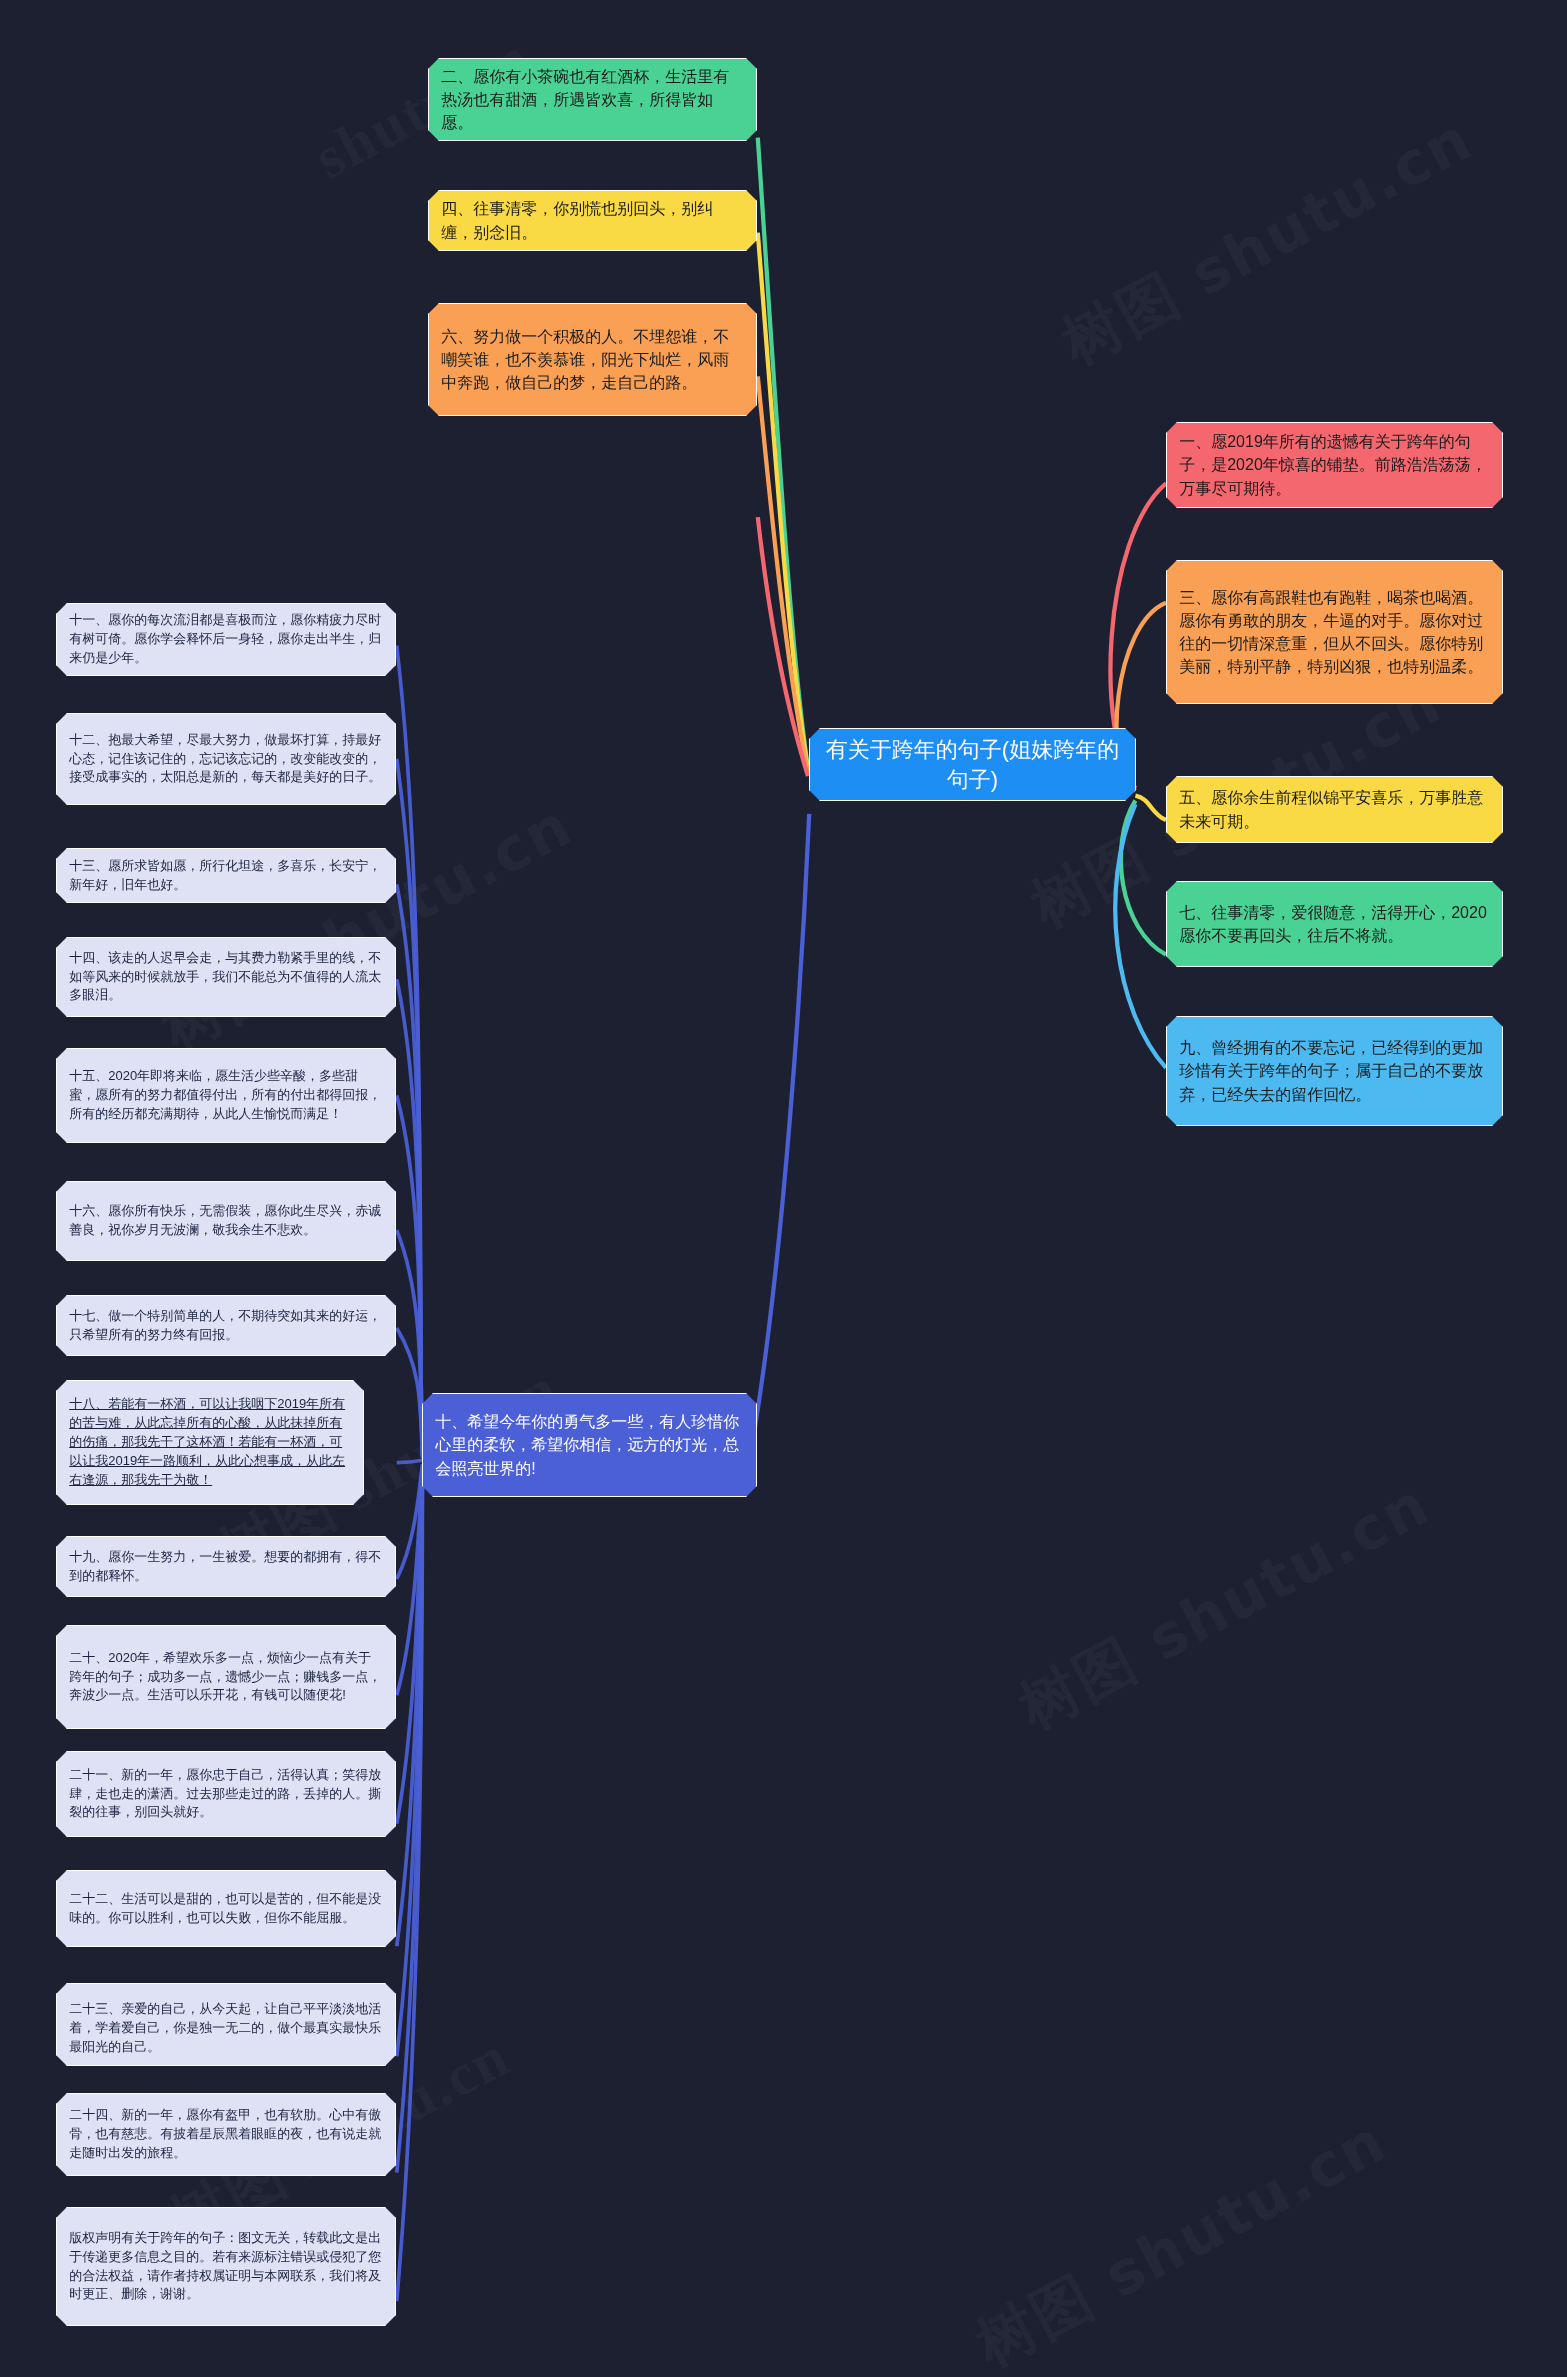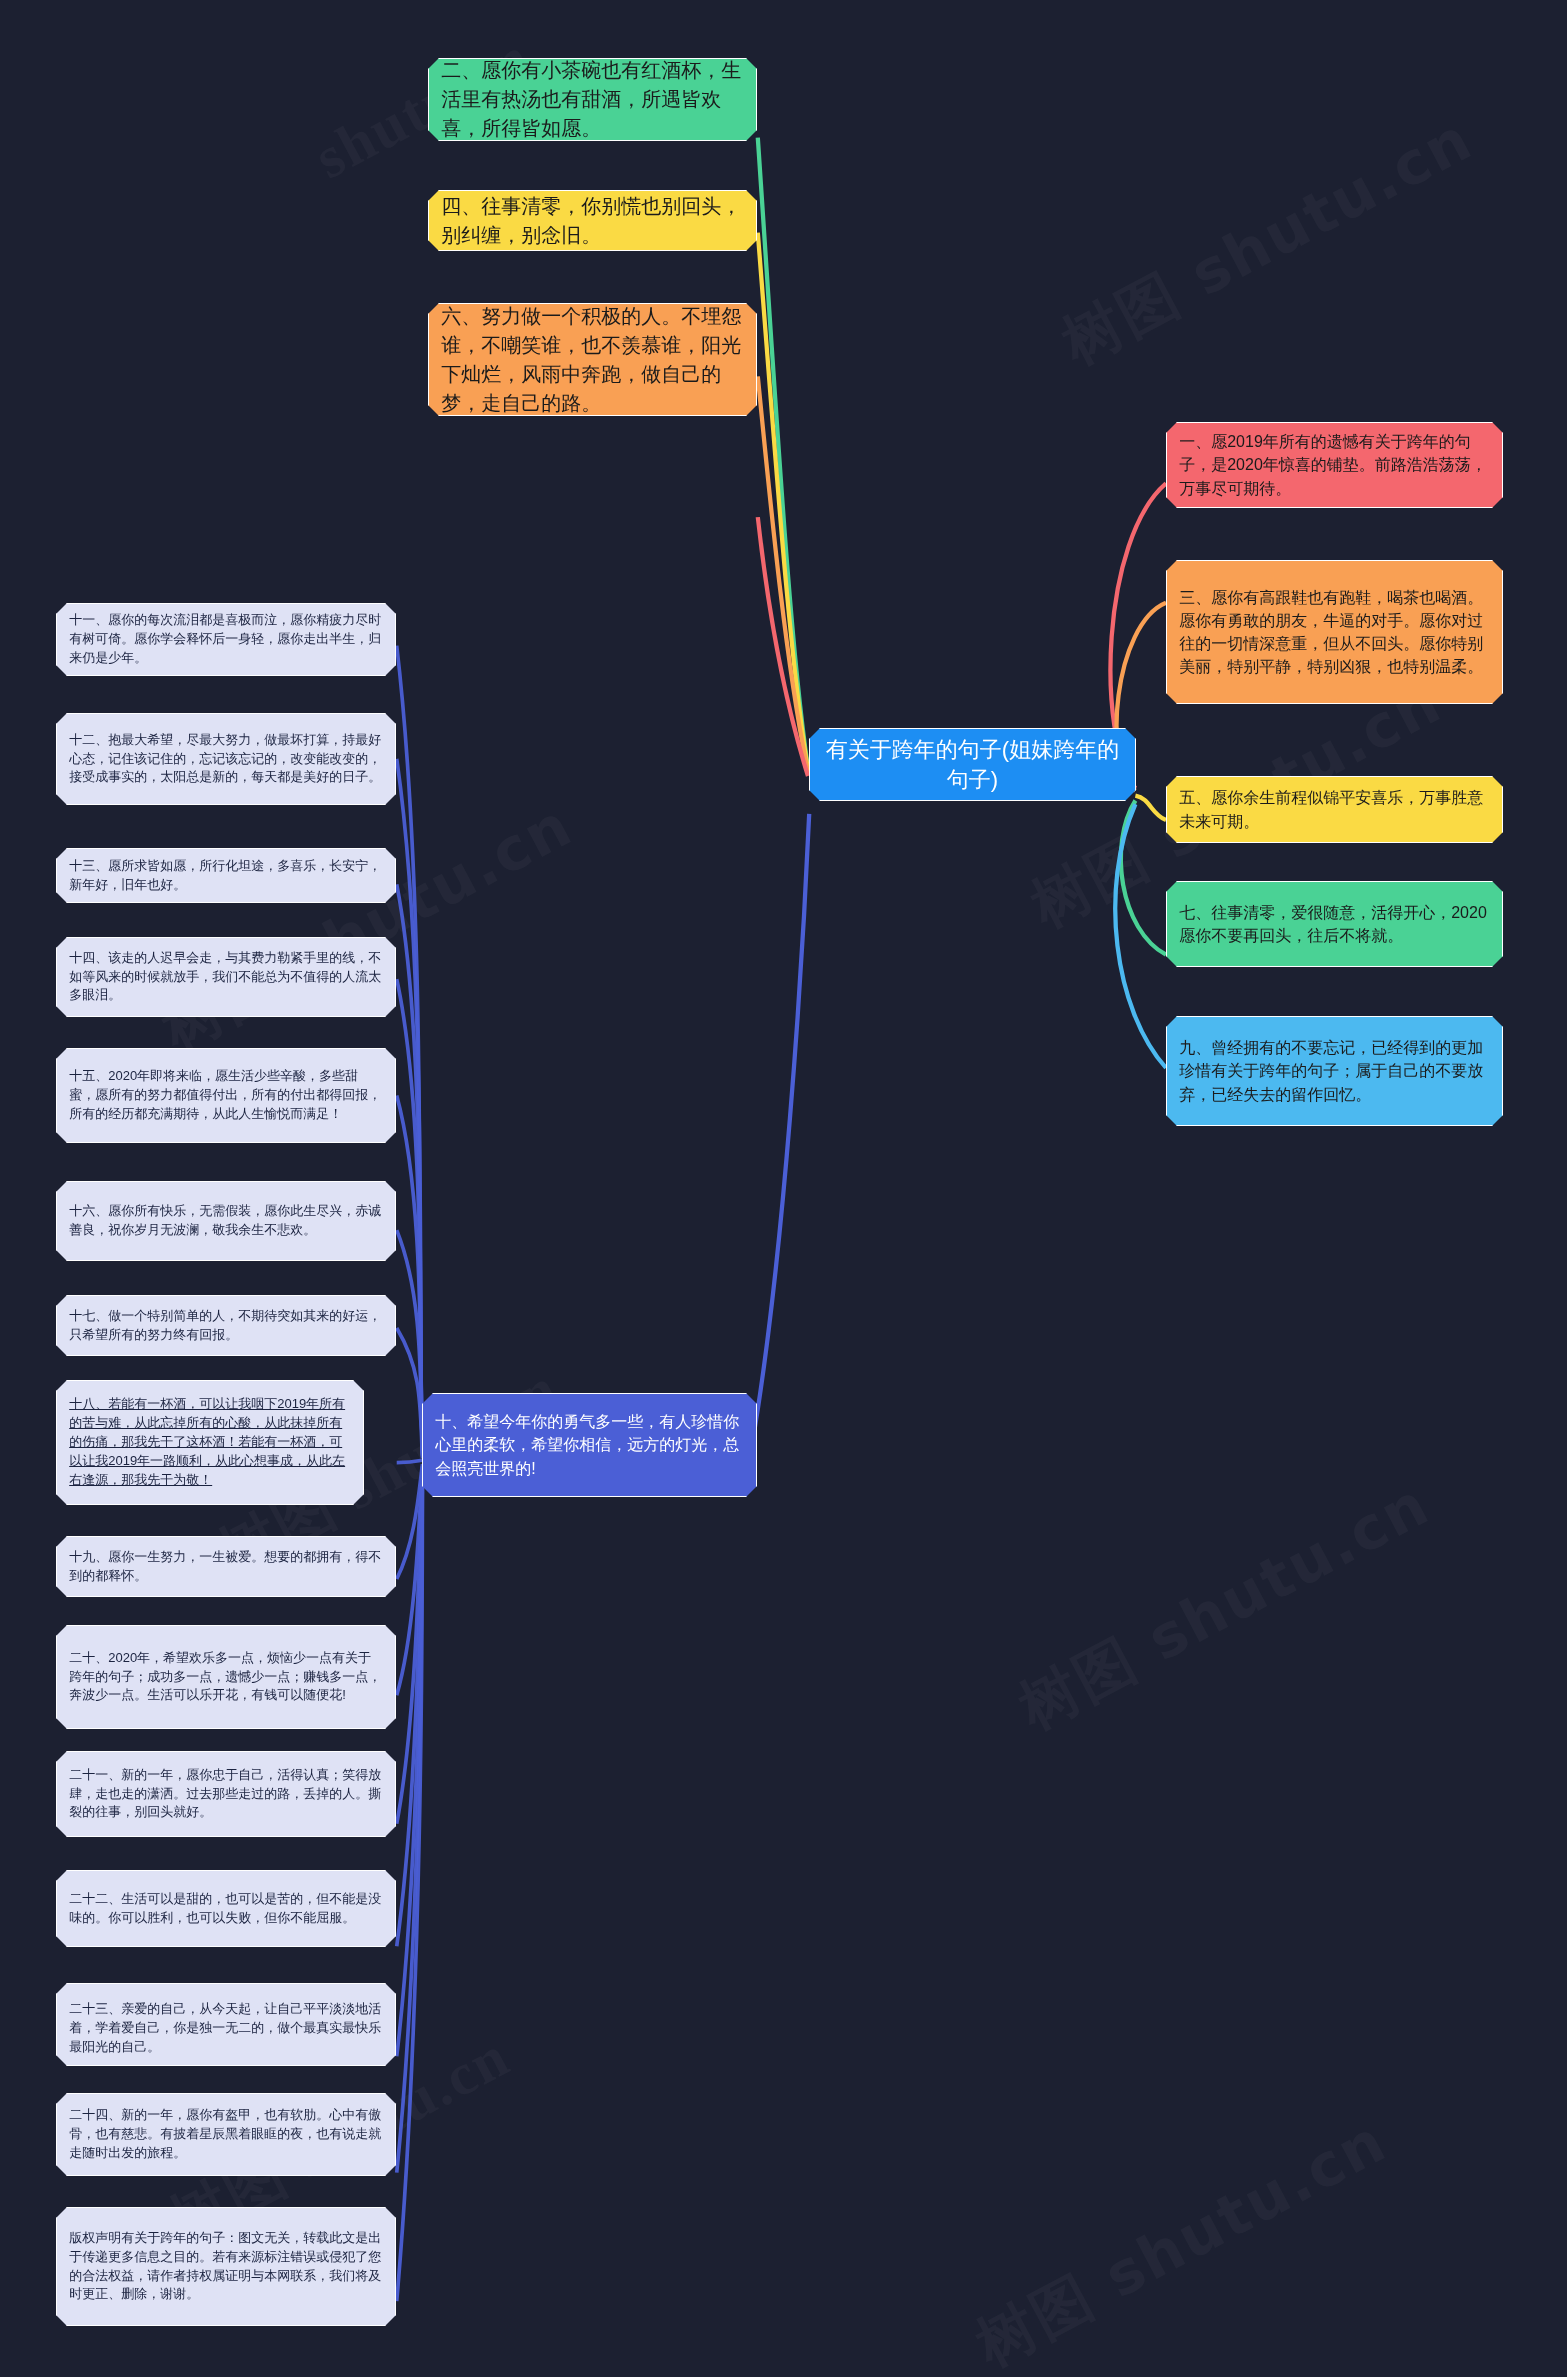--- a/index.html
+++ b/index.html
@@ -66,21 +66,21 @@
 
   
   .c-green  { background: #4ad295; }
   .c-yellow { background: #fada44; }
   .c-orange { background: #f9a054; }
   .c-red    { background: #f4676e; }
   .c-blue   { background: #4cb9f0; }
   .c-indigo { background: #4b5fd6; color: #ffffff; }
   .c-lav    { background: #dfe2f5; color: #1b2340; }
 
-  .mid-col  { font-size: 20px; }
+  .mid-col  { font-size: 16px; }
   .right-col{ font-size: 16px; }
   .left-col { font-size: 13px; }
   .node-ten { font-size: 16px; }
 </style>
 </head>
 <body>
 
 <div id="canvas">
 
   <div class="wm cjk" style="left:1041px; top:202px;">树图 shutu.cn</div>

